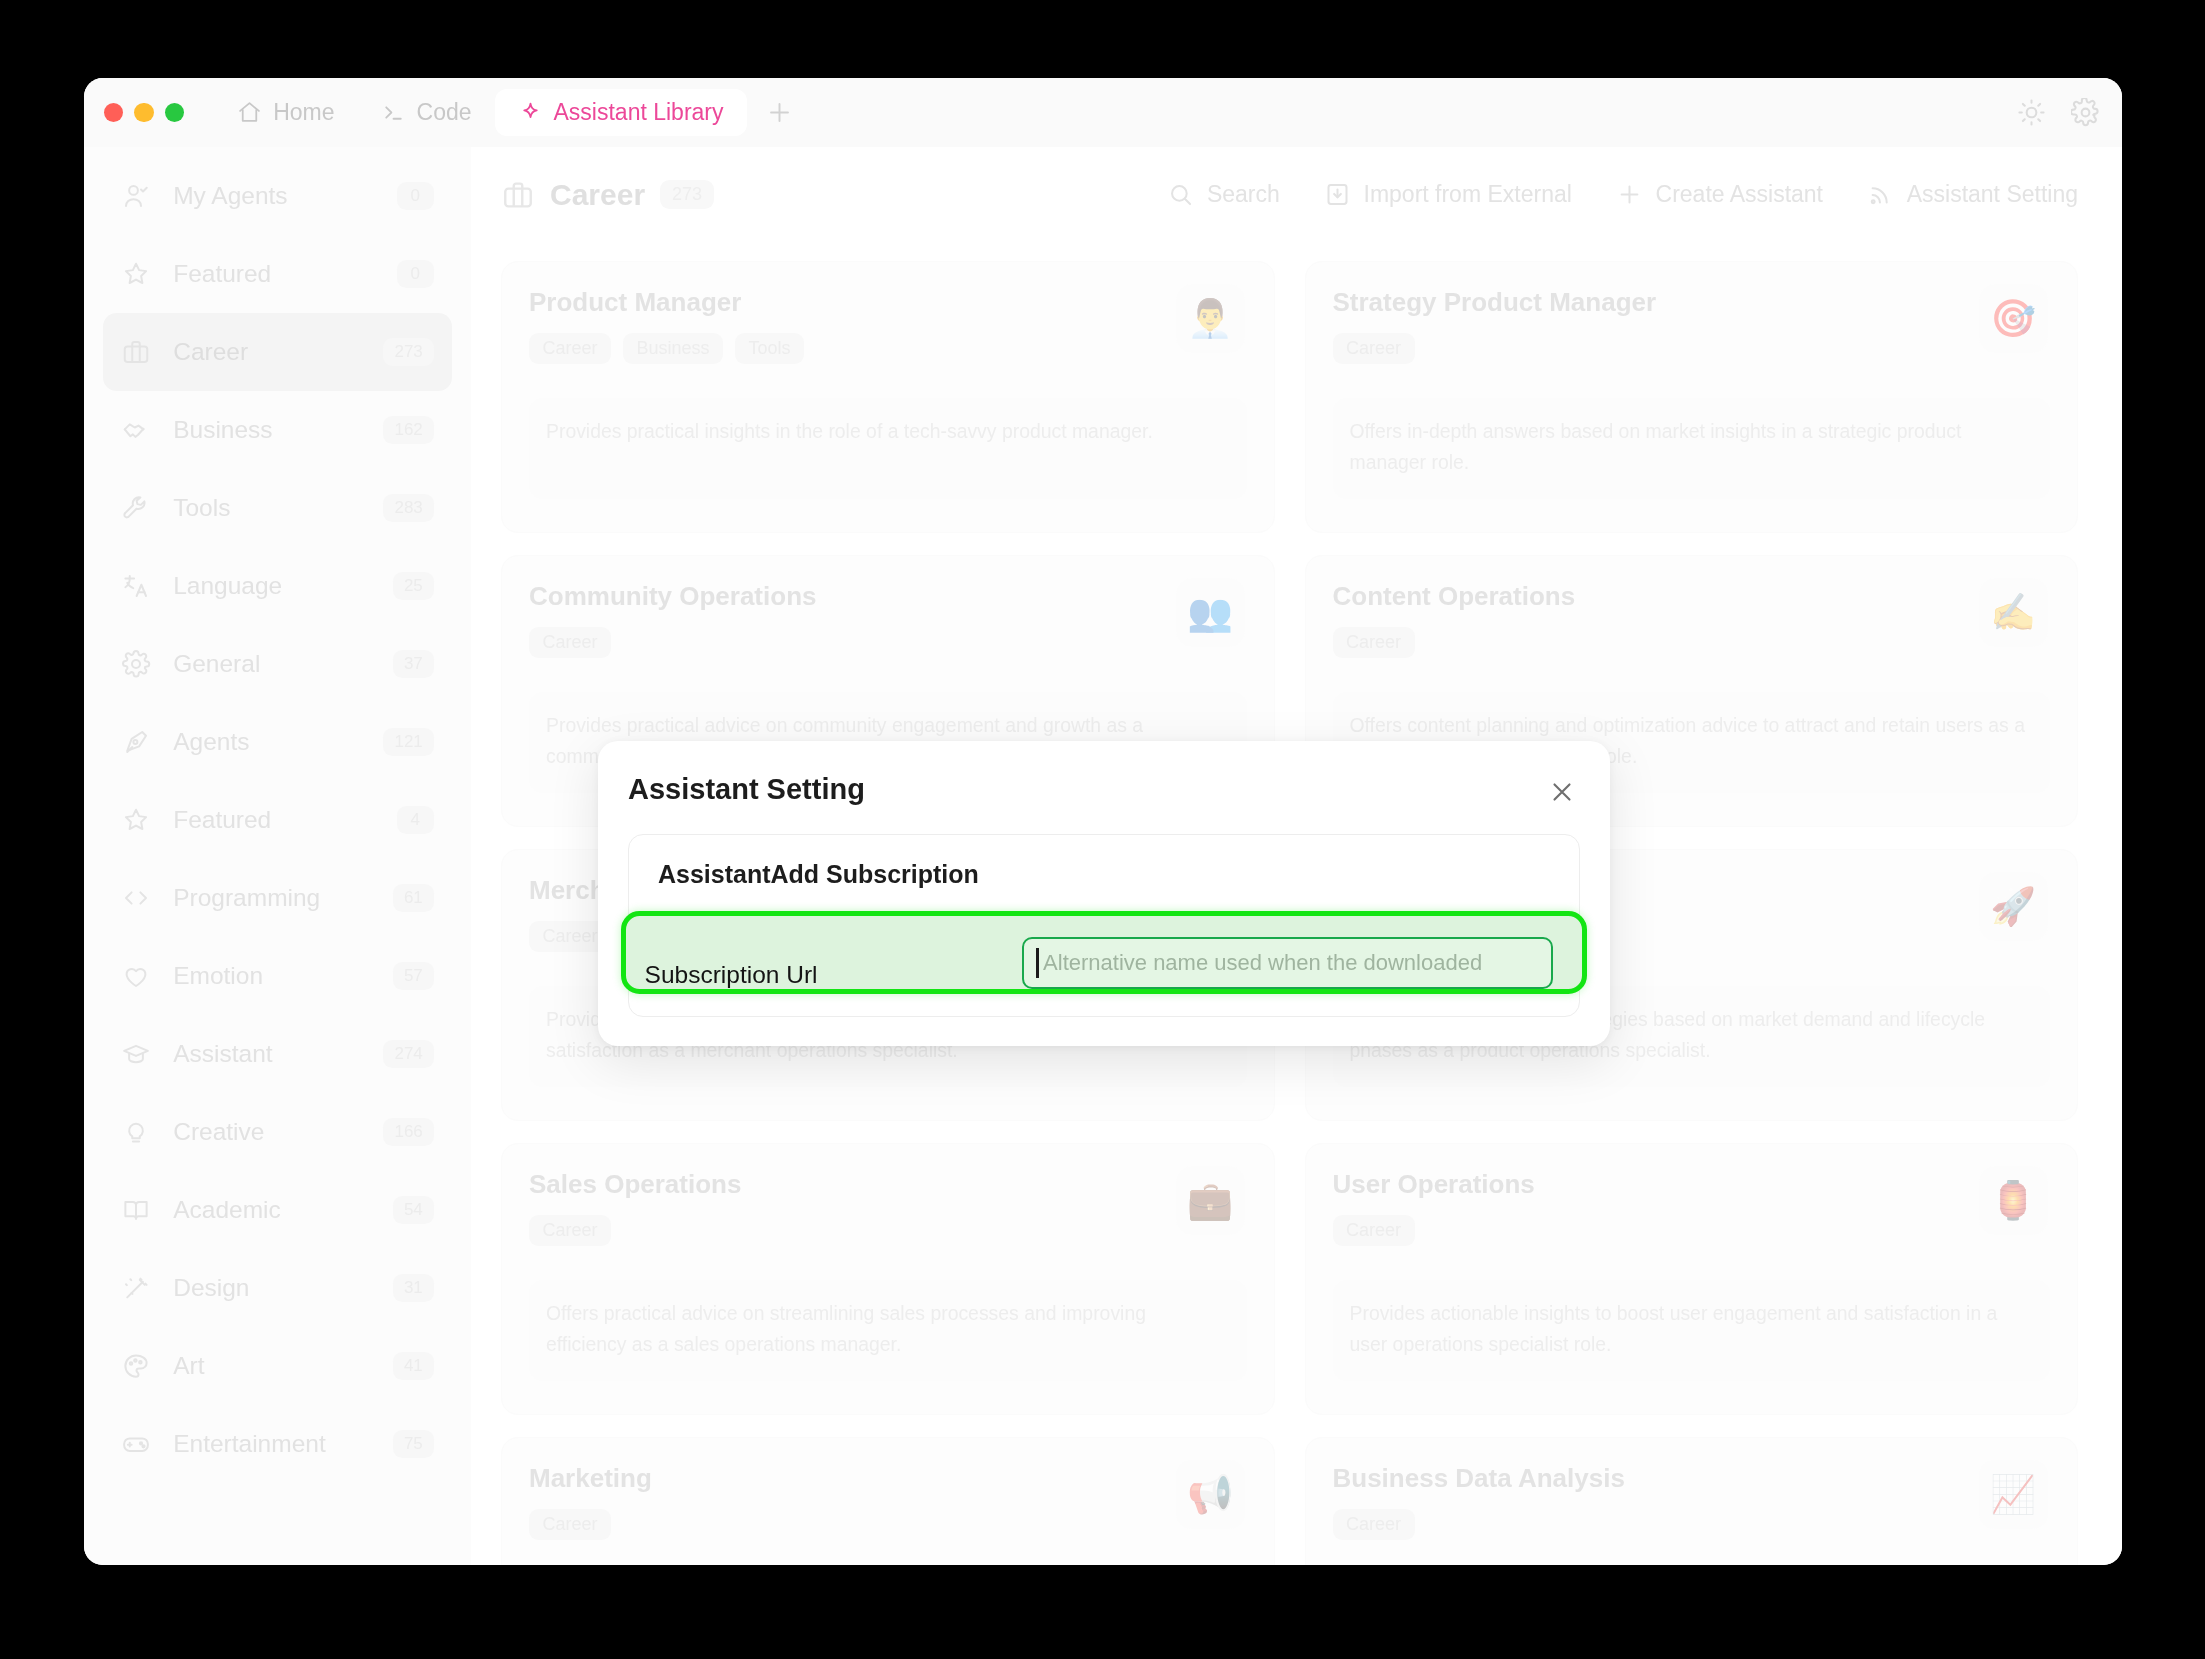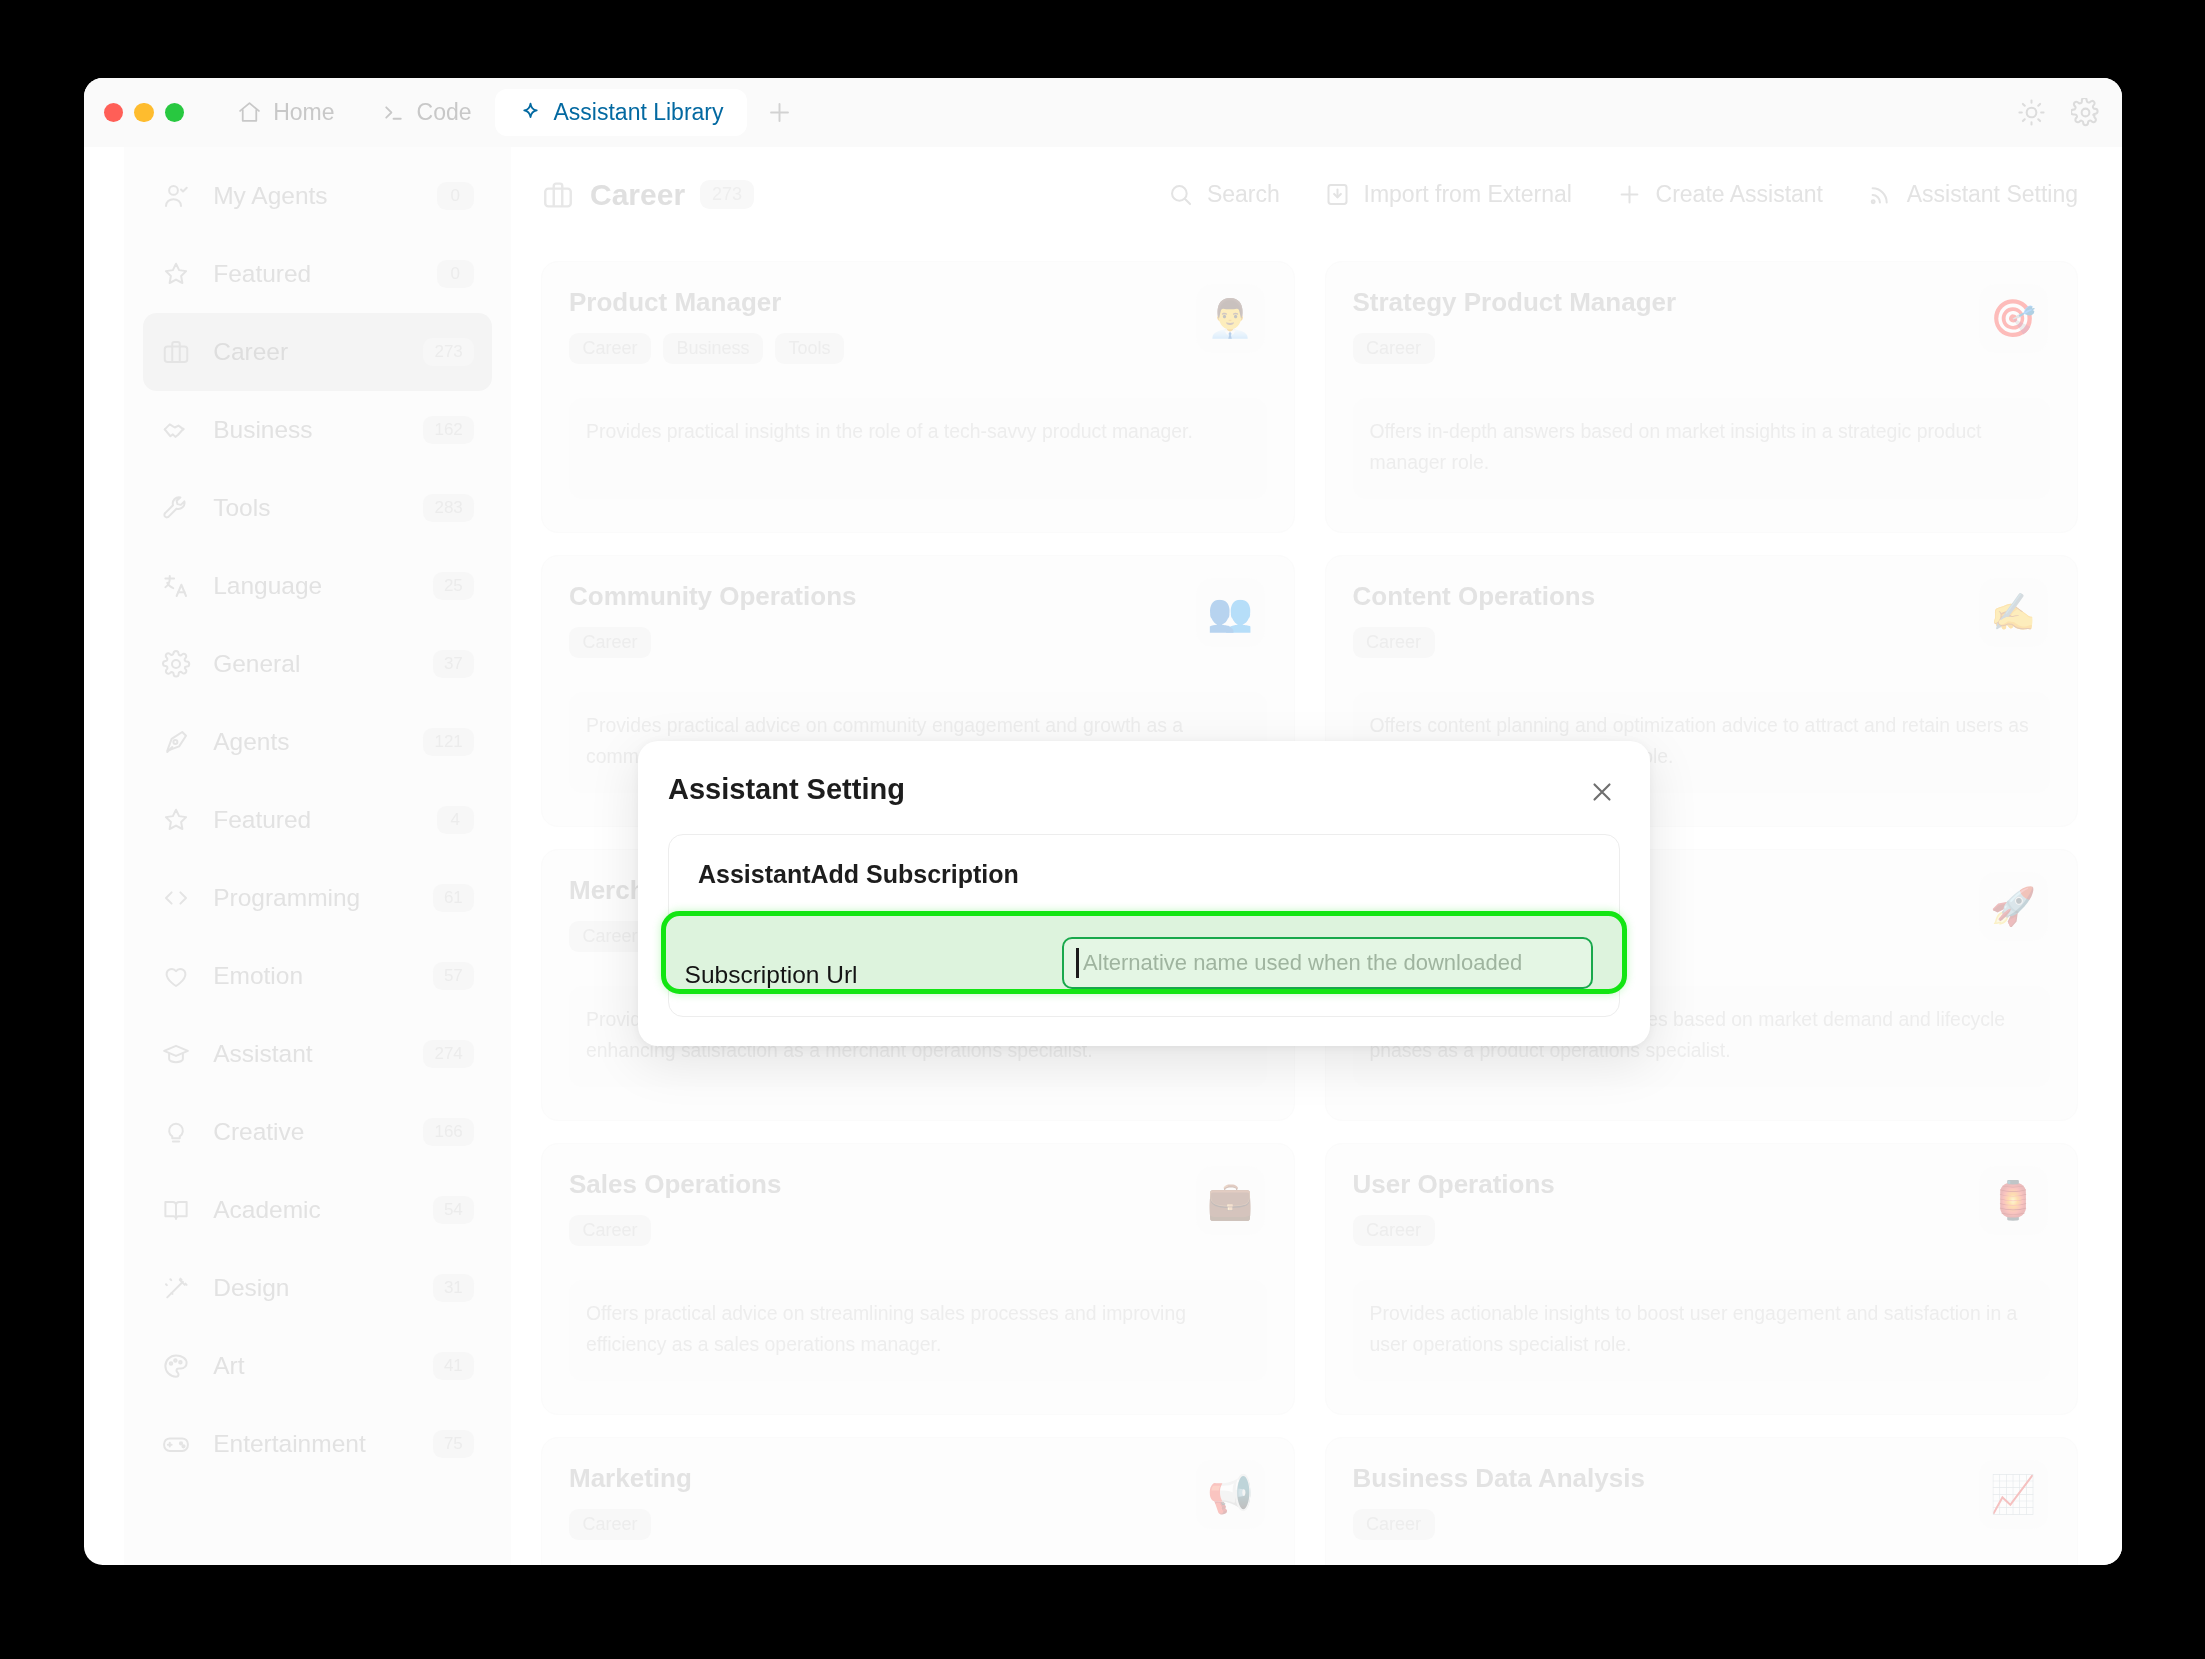--- a/index.html
+++ b/index.html
@@ -40,34 +40,34 @@
   .dot.green { background: #28c840; }
 
   .tab {
     display: flex; align-items: center; gap: 11px;
     height: 47px; padding: 0 23px;
     border-radius: 12px;
     color: #c8c8c8;
     font-size: 23px;
     white-space: nowrap;
   }
-  .tab.active { background: #ffffff; color: #0369a1; }
+  .tab.active { background: #ffffff; color: #ec4899; }
   .tab-ico { width: 25px; height: 25px; display:block; flex:none; }
   .tab-ico svg { display:block; width:100%; height:100%; }
   #tab-add {
     margin-left: 12px; width: 41px; height: 41px;
     display: flex; align-items: center; justify-content: center;
     color: #d2d2d2;
   }
   #titlebar-right { margin-left: auto; display: flex; align-items: center; gap: 25px; }
   .bar-ico { width: 29px; height: 29px; color: #dcdcdc; }
   .bar-ico svg { display:block; width:100%; height:100%; }
 
   
-  #body-split { flex: 1; display: flex; min-height: 0; position: relative; margin-left: 40px; }
+  #body-split { flex: 1; display: flex; min-height: 0; position: relative; }
 
   
   #sidebar {
     width: 387px; flex: none;
     background: #fcfcfc;
     padding: 10px 18.6px 0 18.6px;
     overflow: hidden;
   }
   .side-item {
     display: flex; align-items: center;

